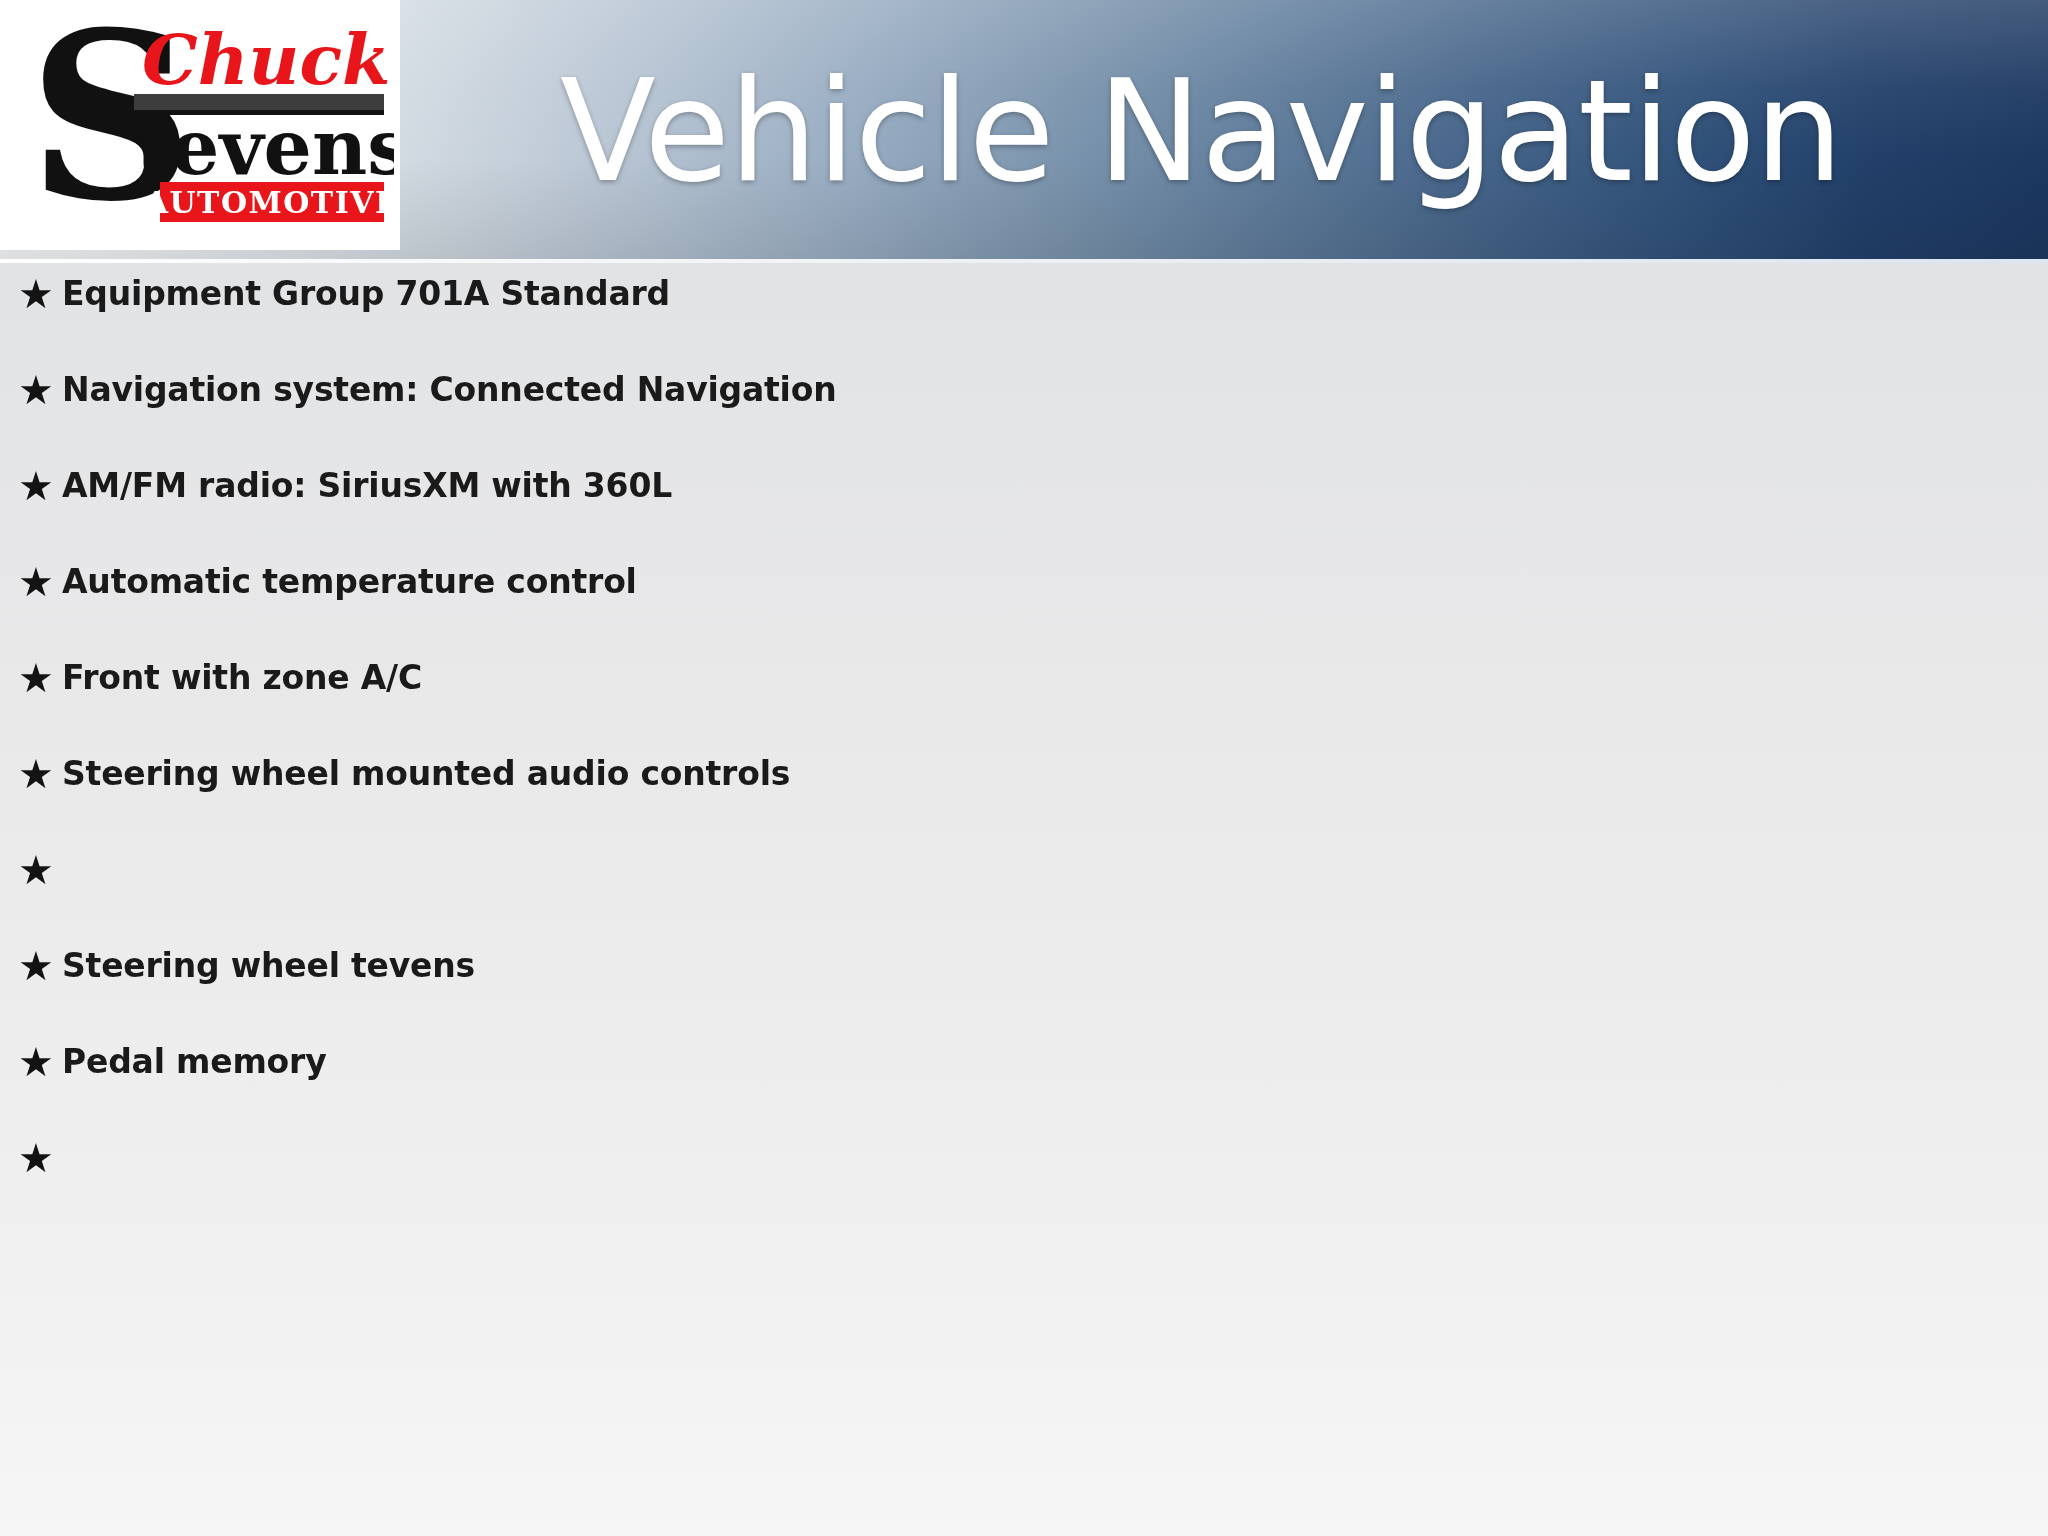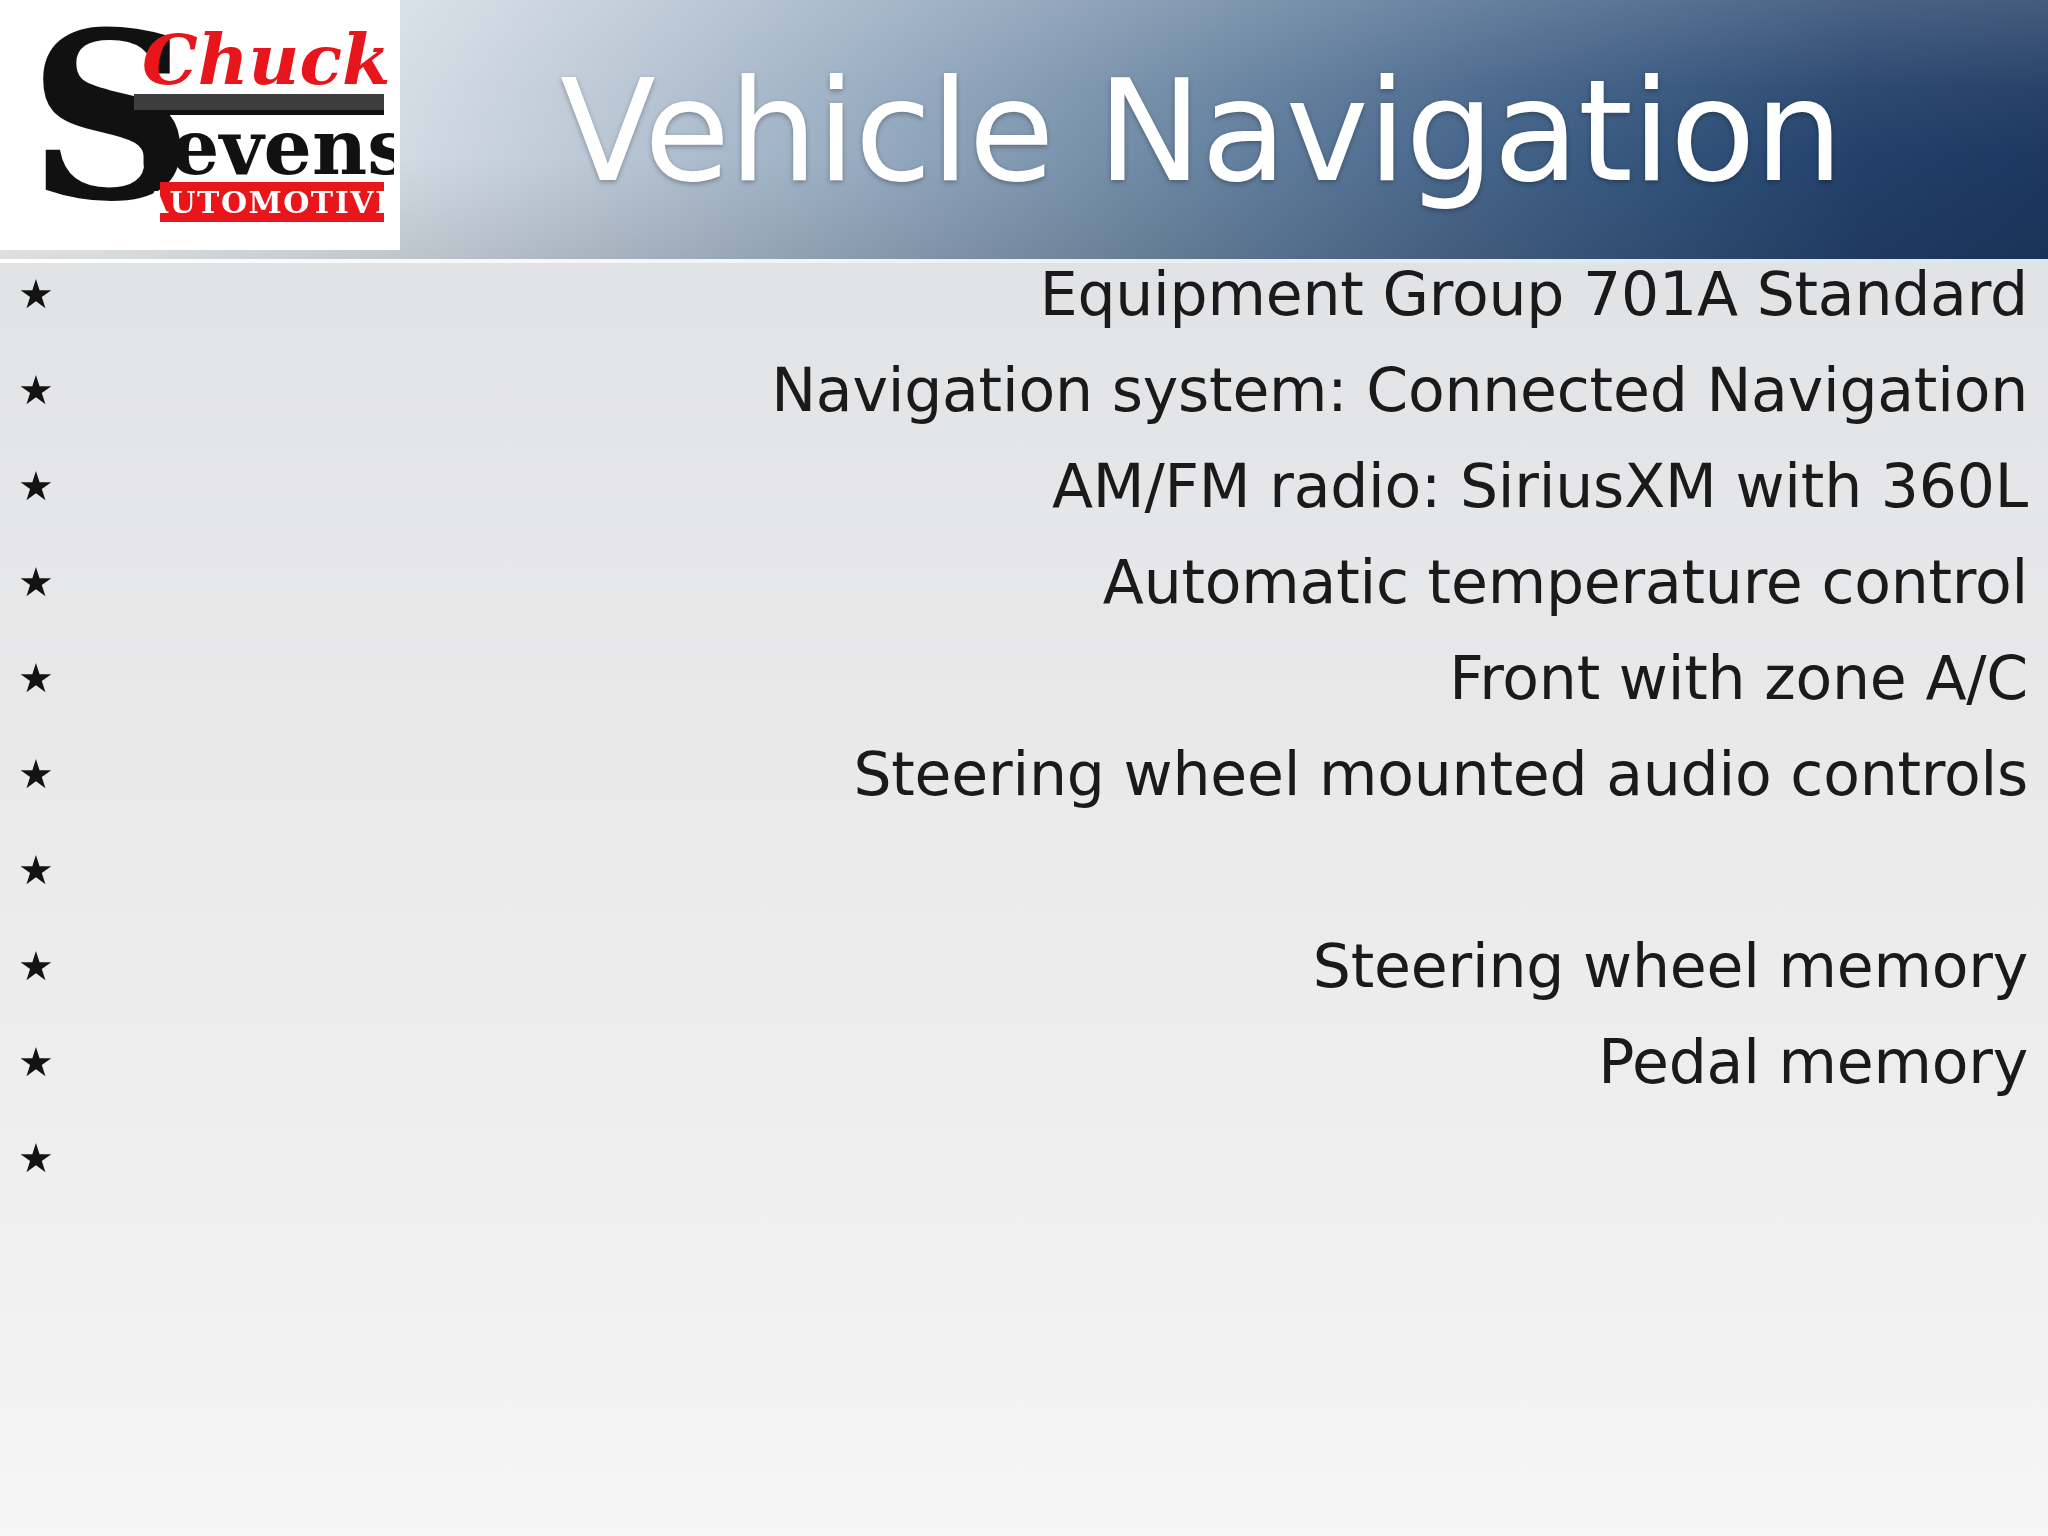--- a/index.html
+++ b/index.html
@@ -129,27 +129,26 @@
     width: 44px;
     font-size: 40px;
     line-height: 1;
     color: #131313;
     text-align: left;
     font-family: "DejaVu Sans", sans-serif;
   }
   .feature-text {
     flex: 1 1 auto;
     font-family: "DejaVu Sans", "Liberation Sans", sans-serif;
-    font-size: 60px;
-    font-weight: 400;
+    font-size: 33px;
+    font-weight: 700;
     color: #1a1a1a;
     line-height: 1.08;
     letter-spacing: -0.2px;
     white-space: nowrap;
-    text-align: right;
   }
 </style>
 </head>
 <body>
 
 <div class="slide">
 
   <div class="header">
     <div class="header-sheen"></div>
   </div>
@@ -215,21 +214,21 @@
       <span class="bullet-star">★</span>
       <span class="feature-text">Steering wheel mounted audio controls</span>
     </li>
 
     <li class="feature-row" style="top:560px">
       <span class="bullet-star">★</span>
     </li>
 
     <li class="feature-row" style="top:656px">
       <span class="bullet-star">★</span>
-      <span class="feature-text">Steering wheel memory</span>
+      <span class="feature-text">Steering wheel tevens</span>
     </li>
 
     <li class="feature-row" style="top:752px">
       <span class="bullet-star">★</span>
       <span class="feature-text">Pedal memory</span>
     </li>
 
     <li class="feature-row" style="top:848px">
       <span class="bullet-star">★</span>
     </li>

